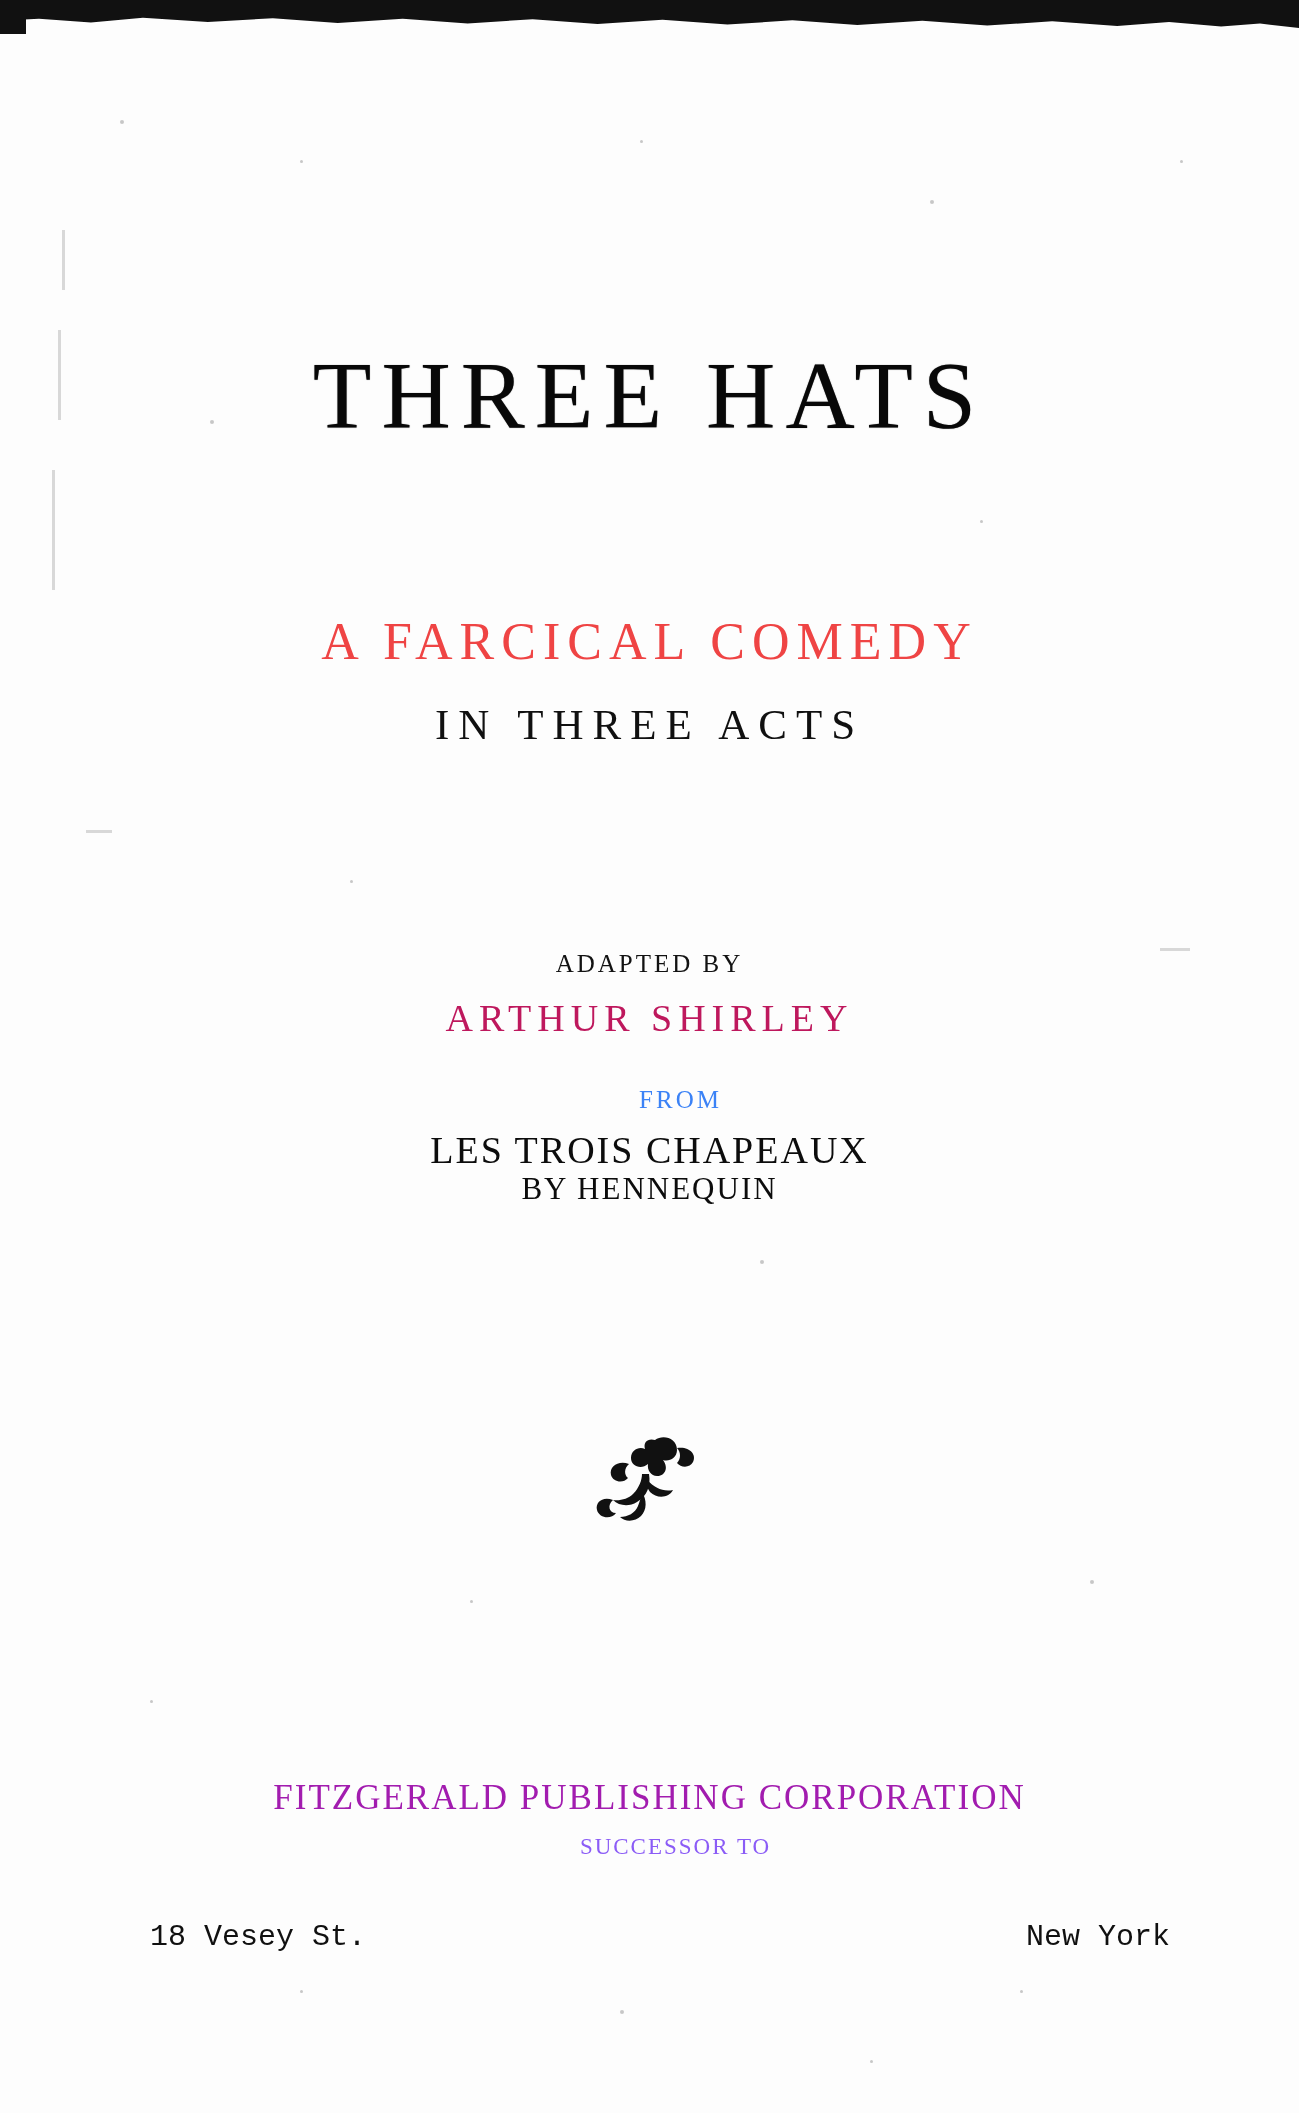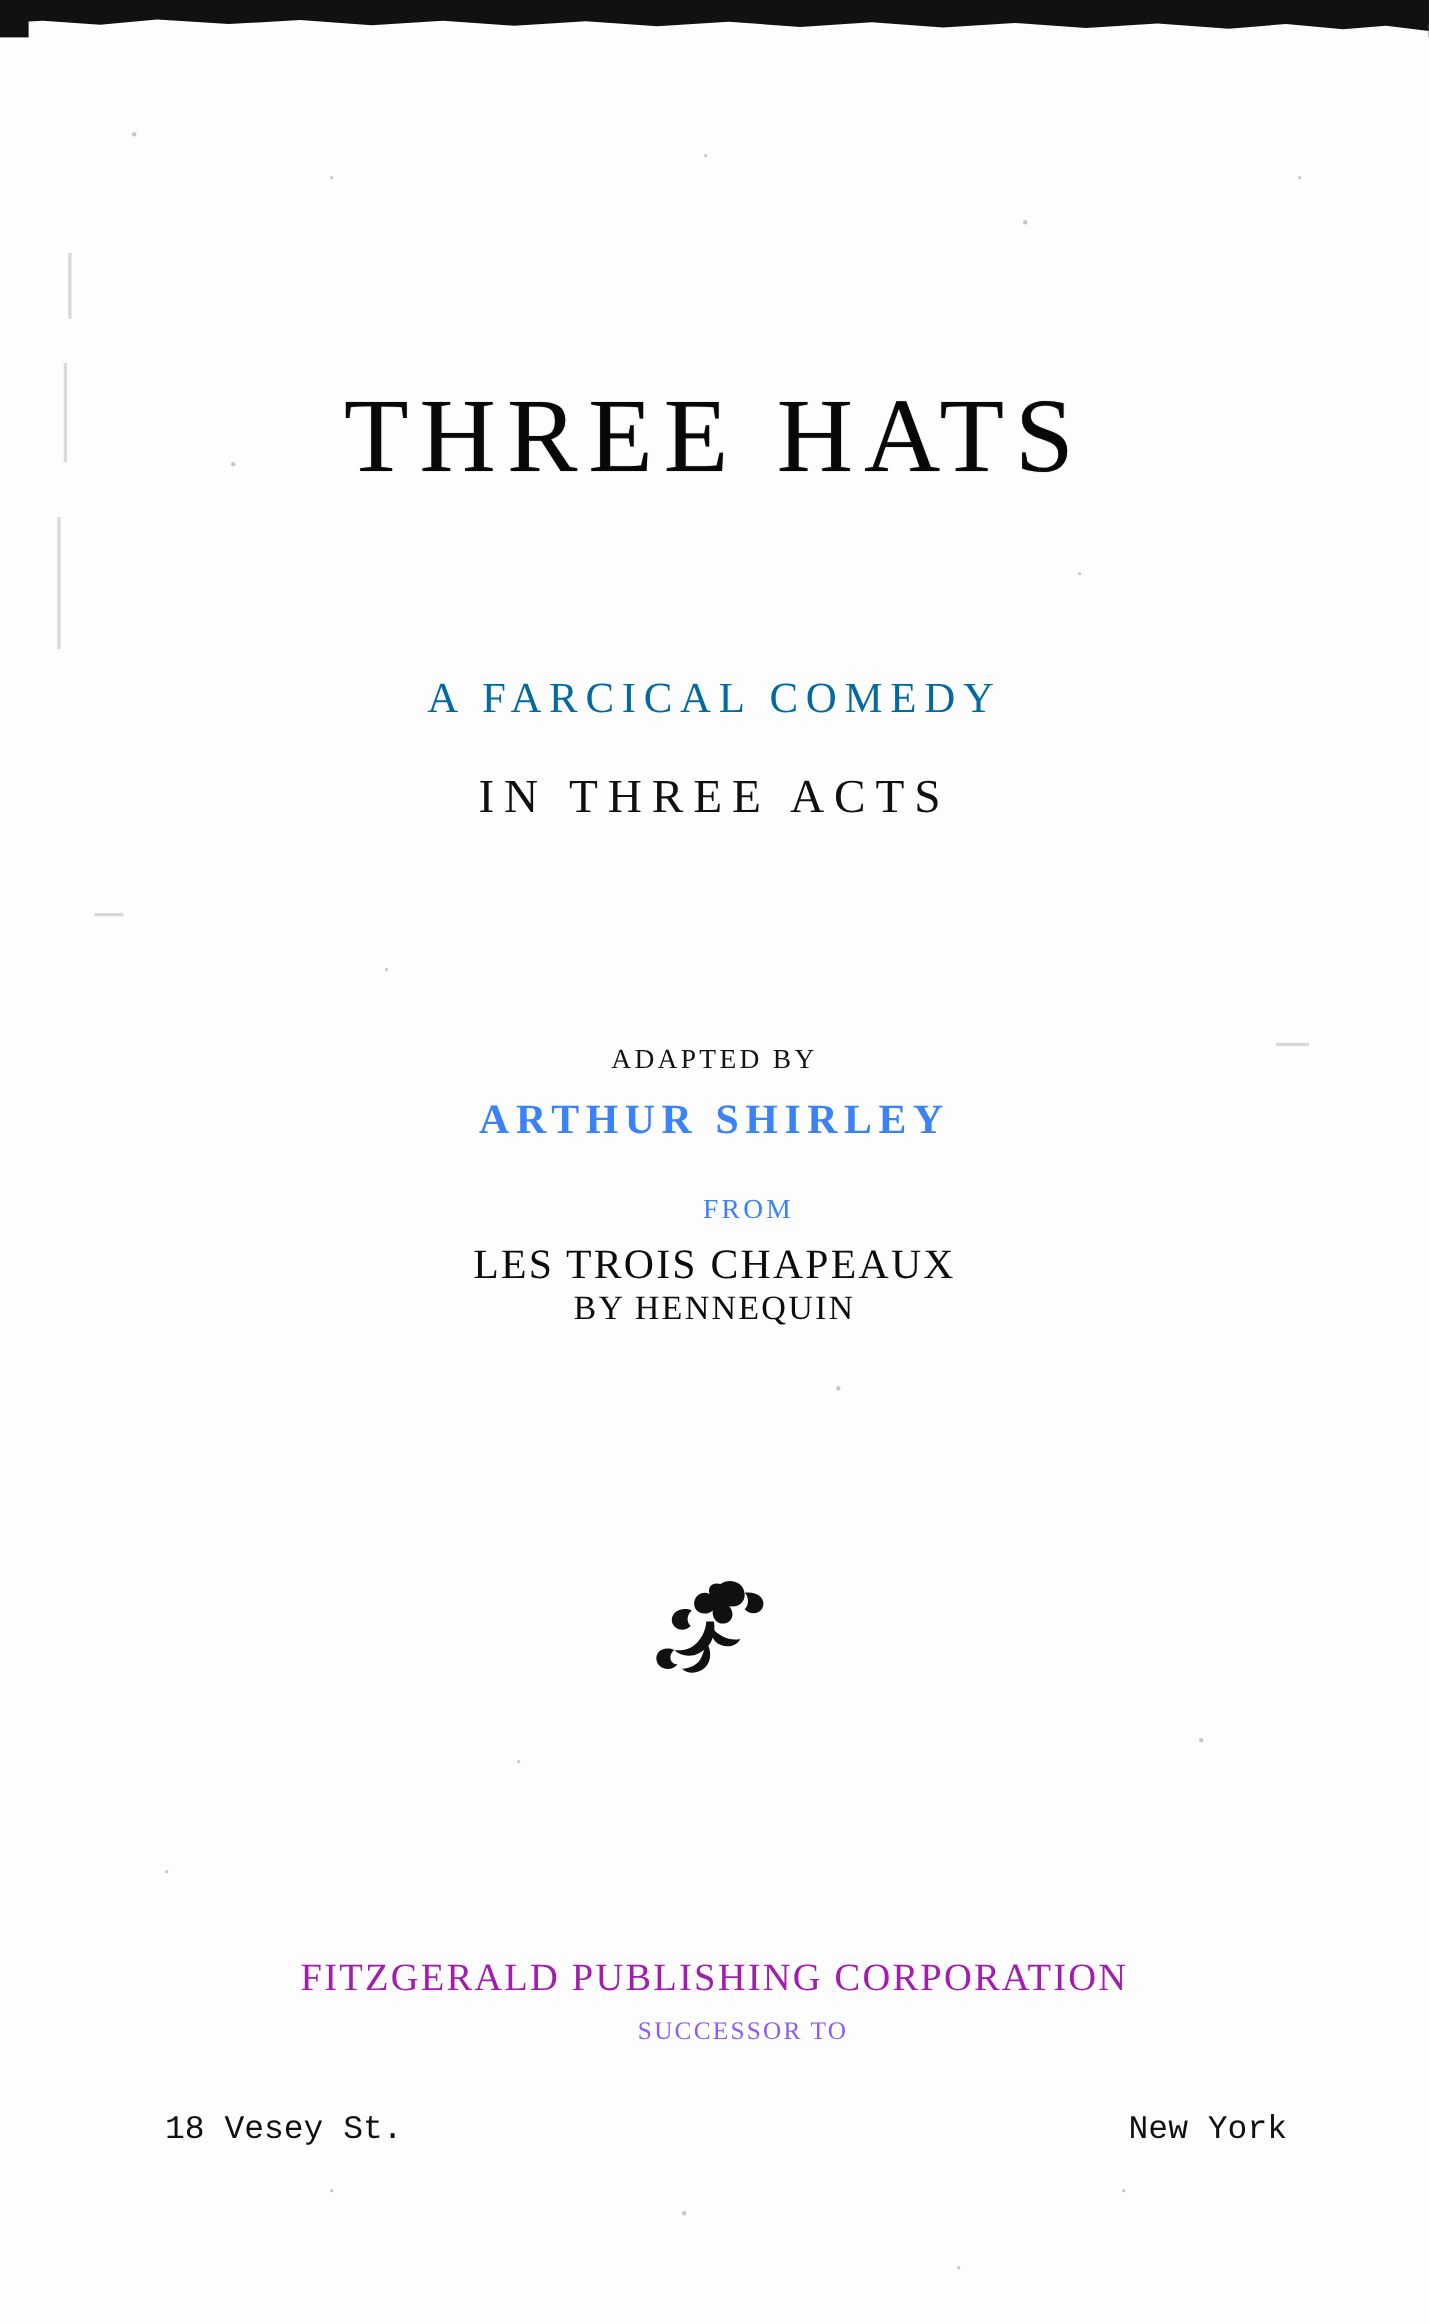--- a/index.html
+++ b/index.html
@@ -92,43 +92,43 @@
     font-size: 96px;
     letter-spacing: 10px;
     font-weight: 400;
     font-family: "Liberation Serif", serif;
     color: #080808;
     text-shadow: 0 0 1px rgba(0,0,0,.55);
   }
 
   #subtitle-line1 {
     top: 612px;
-    font-size: 39px;
+    font-size: 52px;
     letter-spacing: 7px;
-    color: #0369a1;
+    color: #ef4444;
   }
   #subtitle-line2 {
     top: 700px;
     font-size: 43px;
     letter-spacing: 9px;
     color: #101010;
   }
 
   #adapted-label {
     top: 950px;
     font-size: 25px;
     letter-spacing: 3px;
     color: #121212;
   }
   #adapter-name {
     top: 996px;
     font-size: 38px;
     letter-spacing: 6px;
-    font-weight: 700;
-    color: #3b82f6;
+    font-weight: 400;
+    color: #be185d;
   }
 
   #from-label {
     top: 1086px;
     font-size: 25px;
     letter-spacing: 3px;
     color: #3b82f6;
     margin-left: 31px;
   }
   #source-title {

